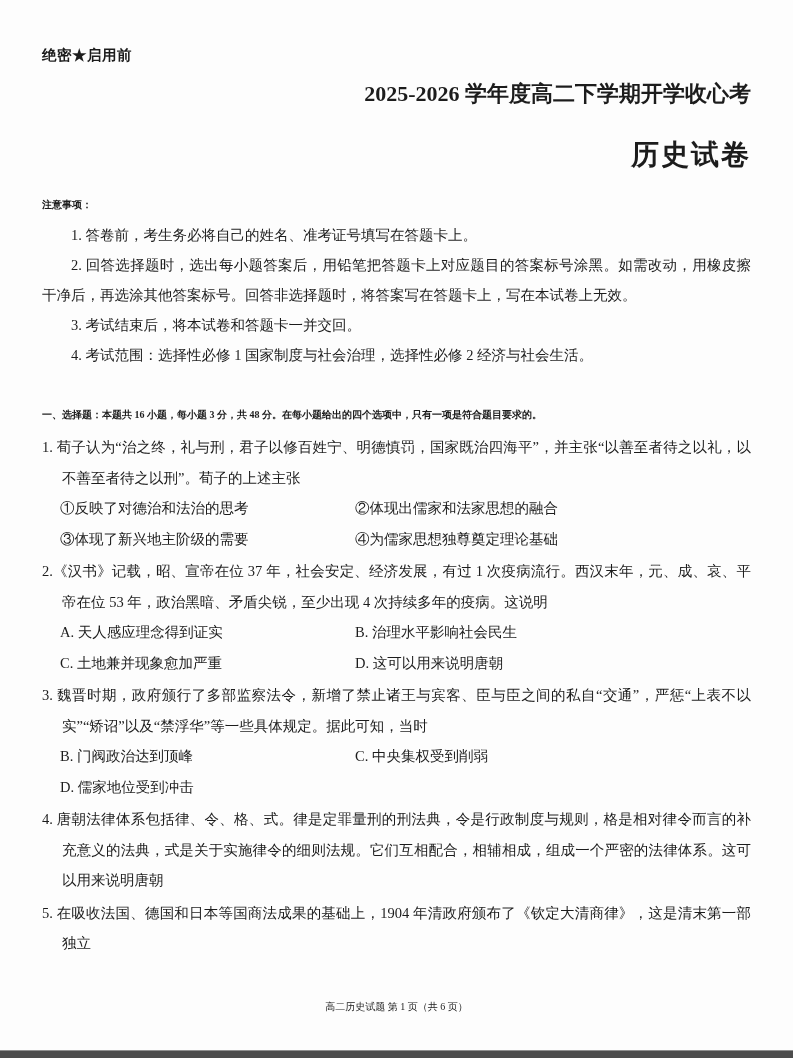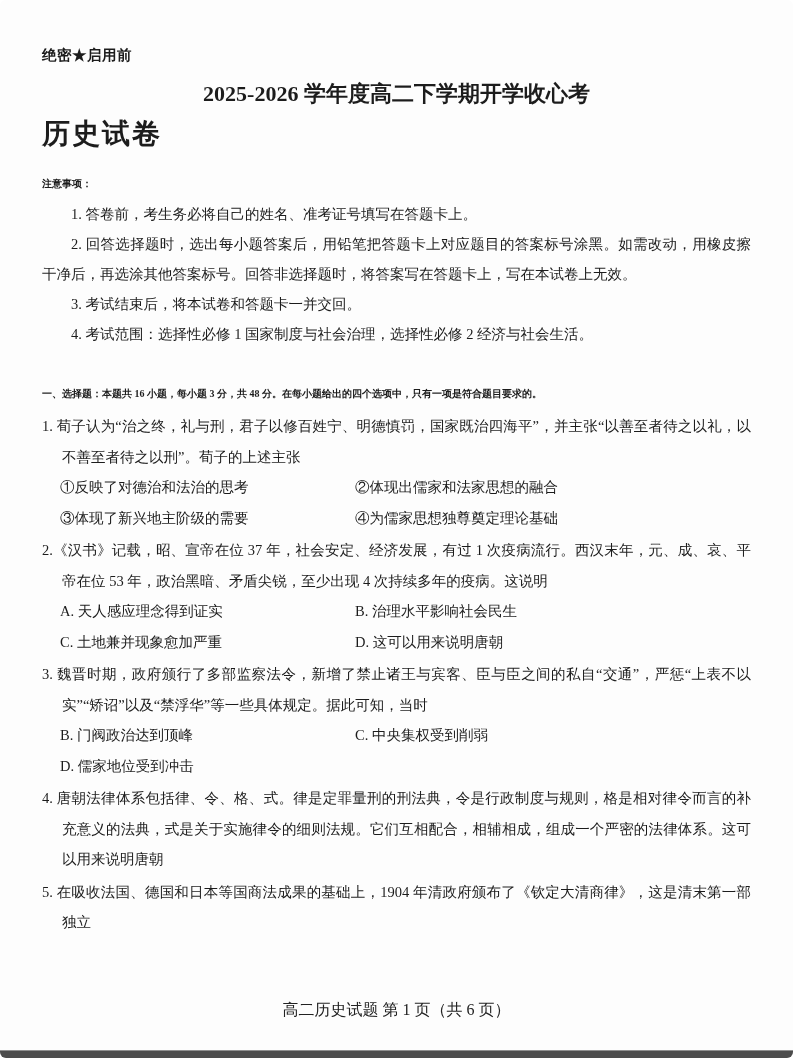--- a/index.html
+++ b/index.html
@@ -6,39 +6,38 @@
   .page {
     position: relative;
     width: 793px;
     height: 1058px;
     margin: 0 auto;
     background: #fdfdfd;
     color: #1c1c1c;
     font-family: "Liberation Serif", "DejaVu Serif", serif;
     font-size: 14.5px;
     overflow: hidden;
-    border-radius: 6px;
   }
   .content { padding: 0 42px; }
 
   .classification {
     margin-top: 46px;
     font-weight: 700;
     font-size: 14.5px;
     letter-spacing: 0.5px;
   }
   .exam-title {
     margin-top: 14px;
-    text-align: center;
+    text-align: right;
     font-weight: 700;
     font-size: 22px;
   }
   .exam-subtitle {
-    margin-top: 6px;
-    text-align: left;
+    margin-top: 27px;
+    text-align: right;
     font-weight: 700;
     font-size: 28px;
     letter-spacing: 2px;
   }
 
   .notice-heading {
     margin-top: 16px;
     font-weight: 700;
     font-size: 10px;
     line-height: 30px;
@@ -79,21 +78,21 @@
     line-height: 30.5px;
   }
   .opt-cell { white-space: nowrap; overflow: hidden; }
 
   .page-footer {
     position: absolute;
     top: 1000px;
     left: 0;
     width: 100%;
     text-align: center;
-    font-size: 16px;
+    font-size: 10px;
     color: #222;
   }
   .scan-edge {
     position: absolute;
     bottom: 0;
     left: 0;
     width: 100%;
     height: 7px;
     background: #4c4c4c;
     border-top: 1px solid #8f8f8f;

